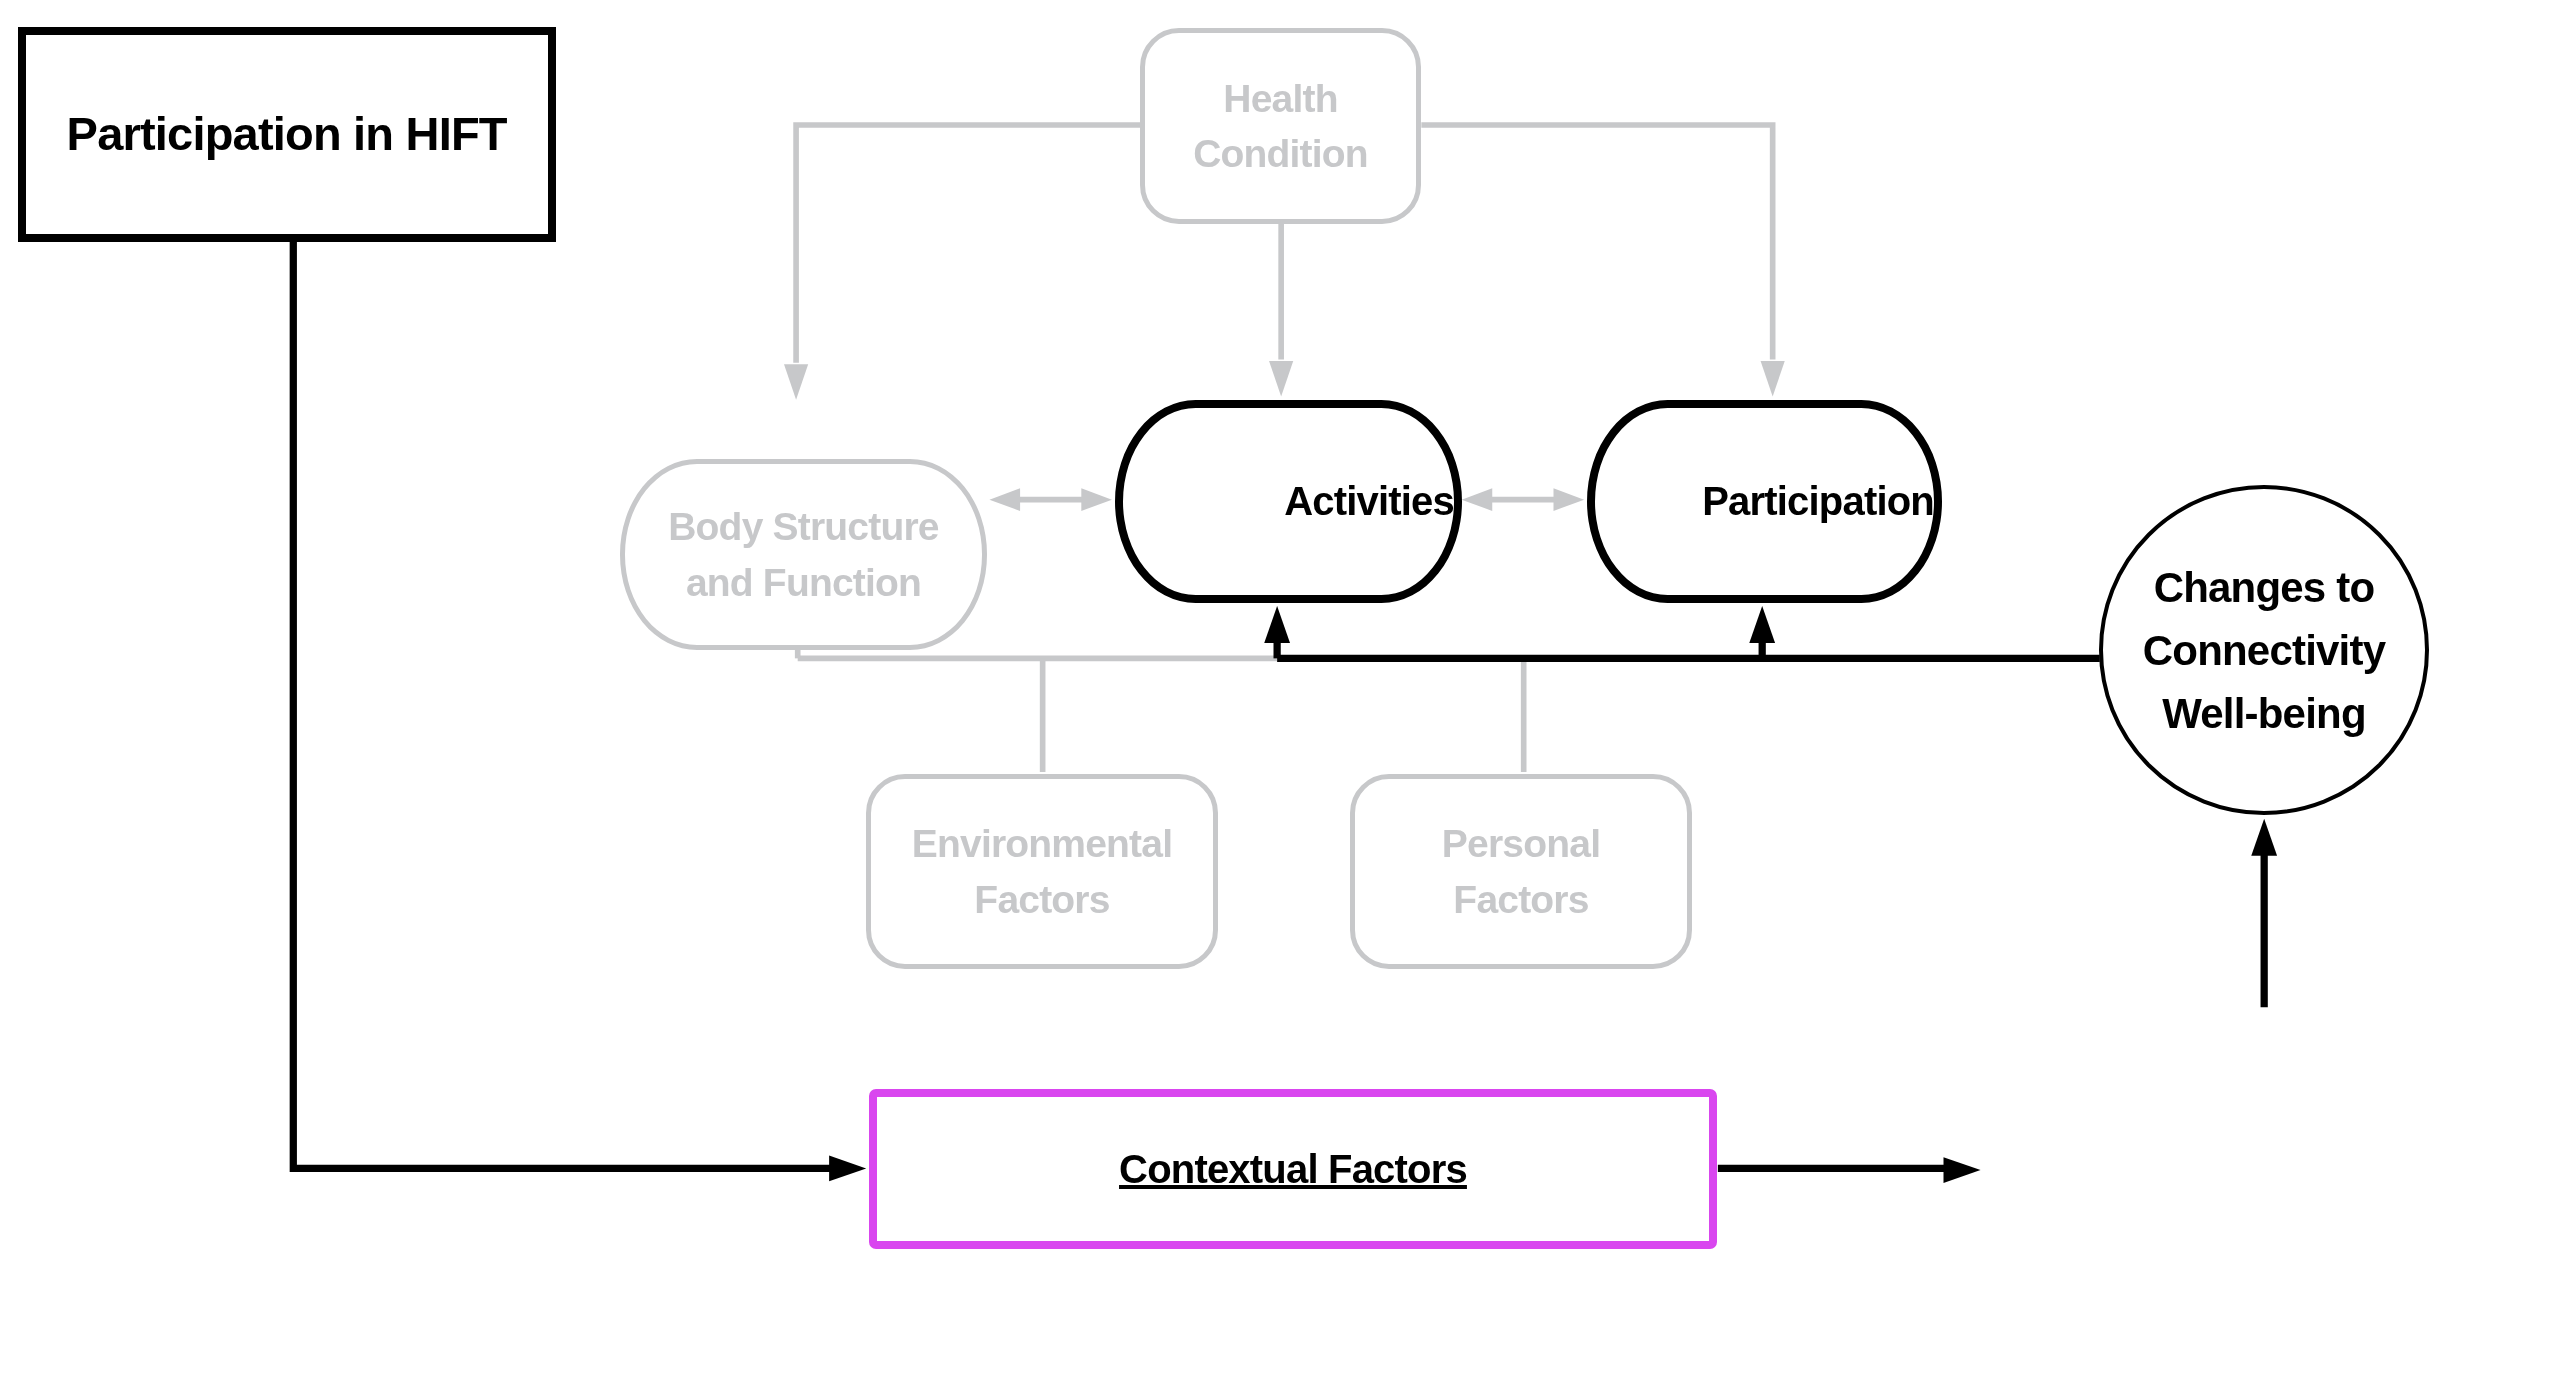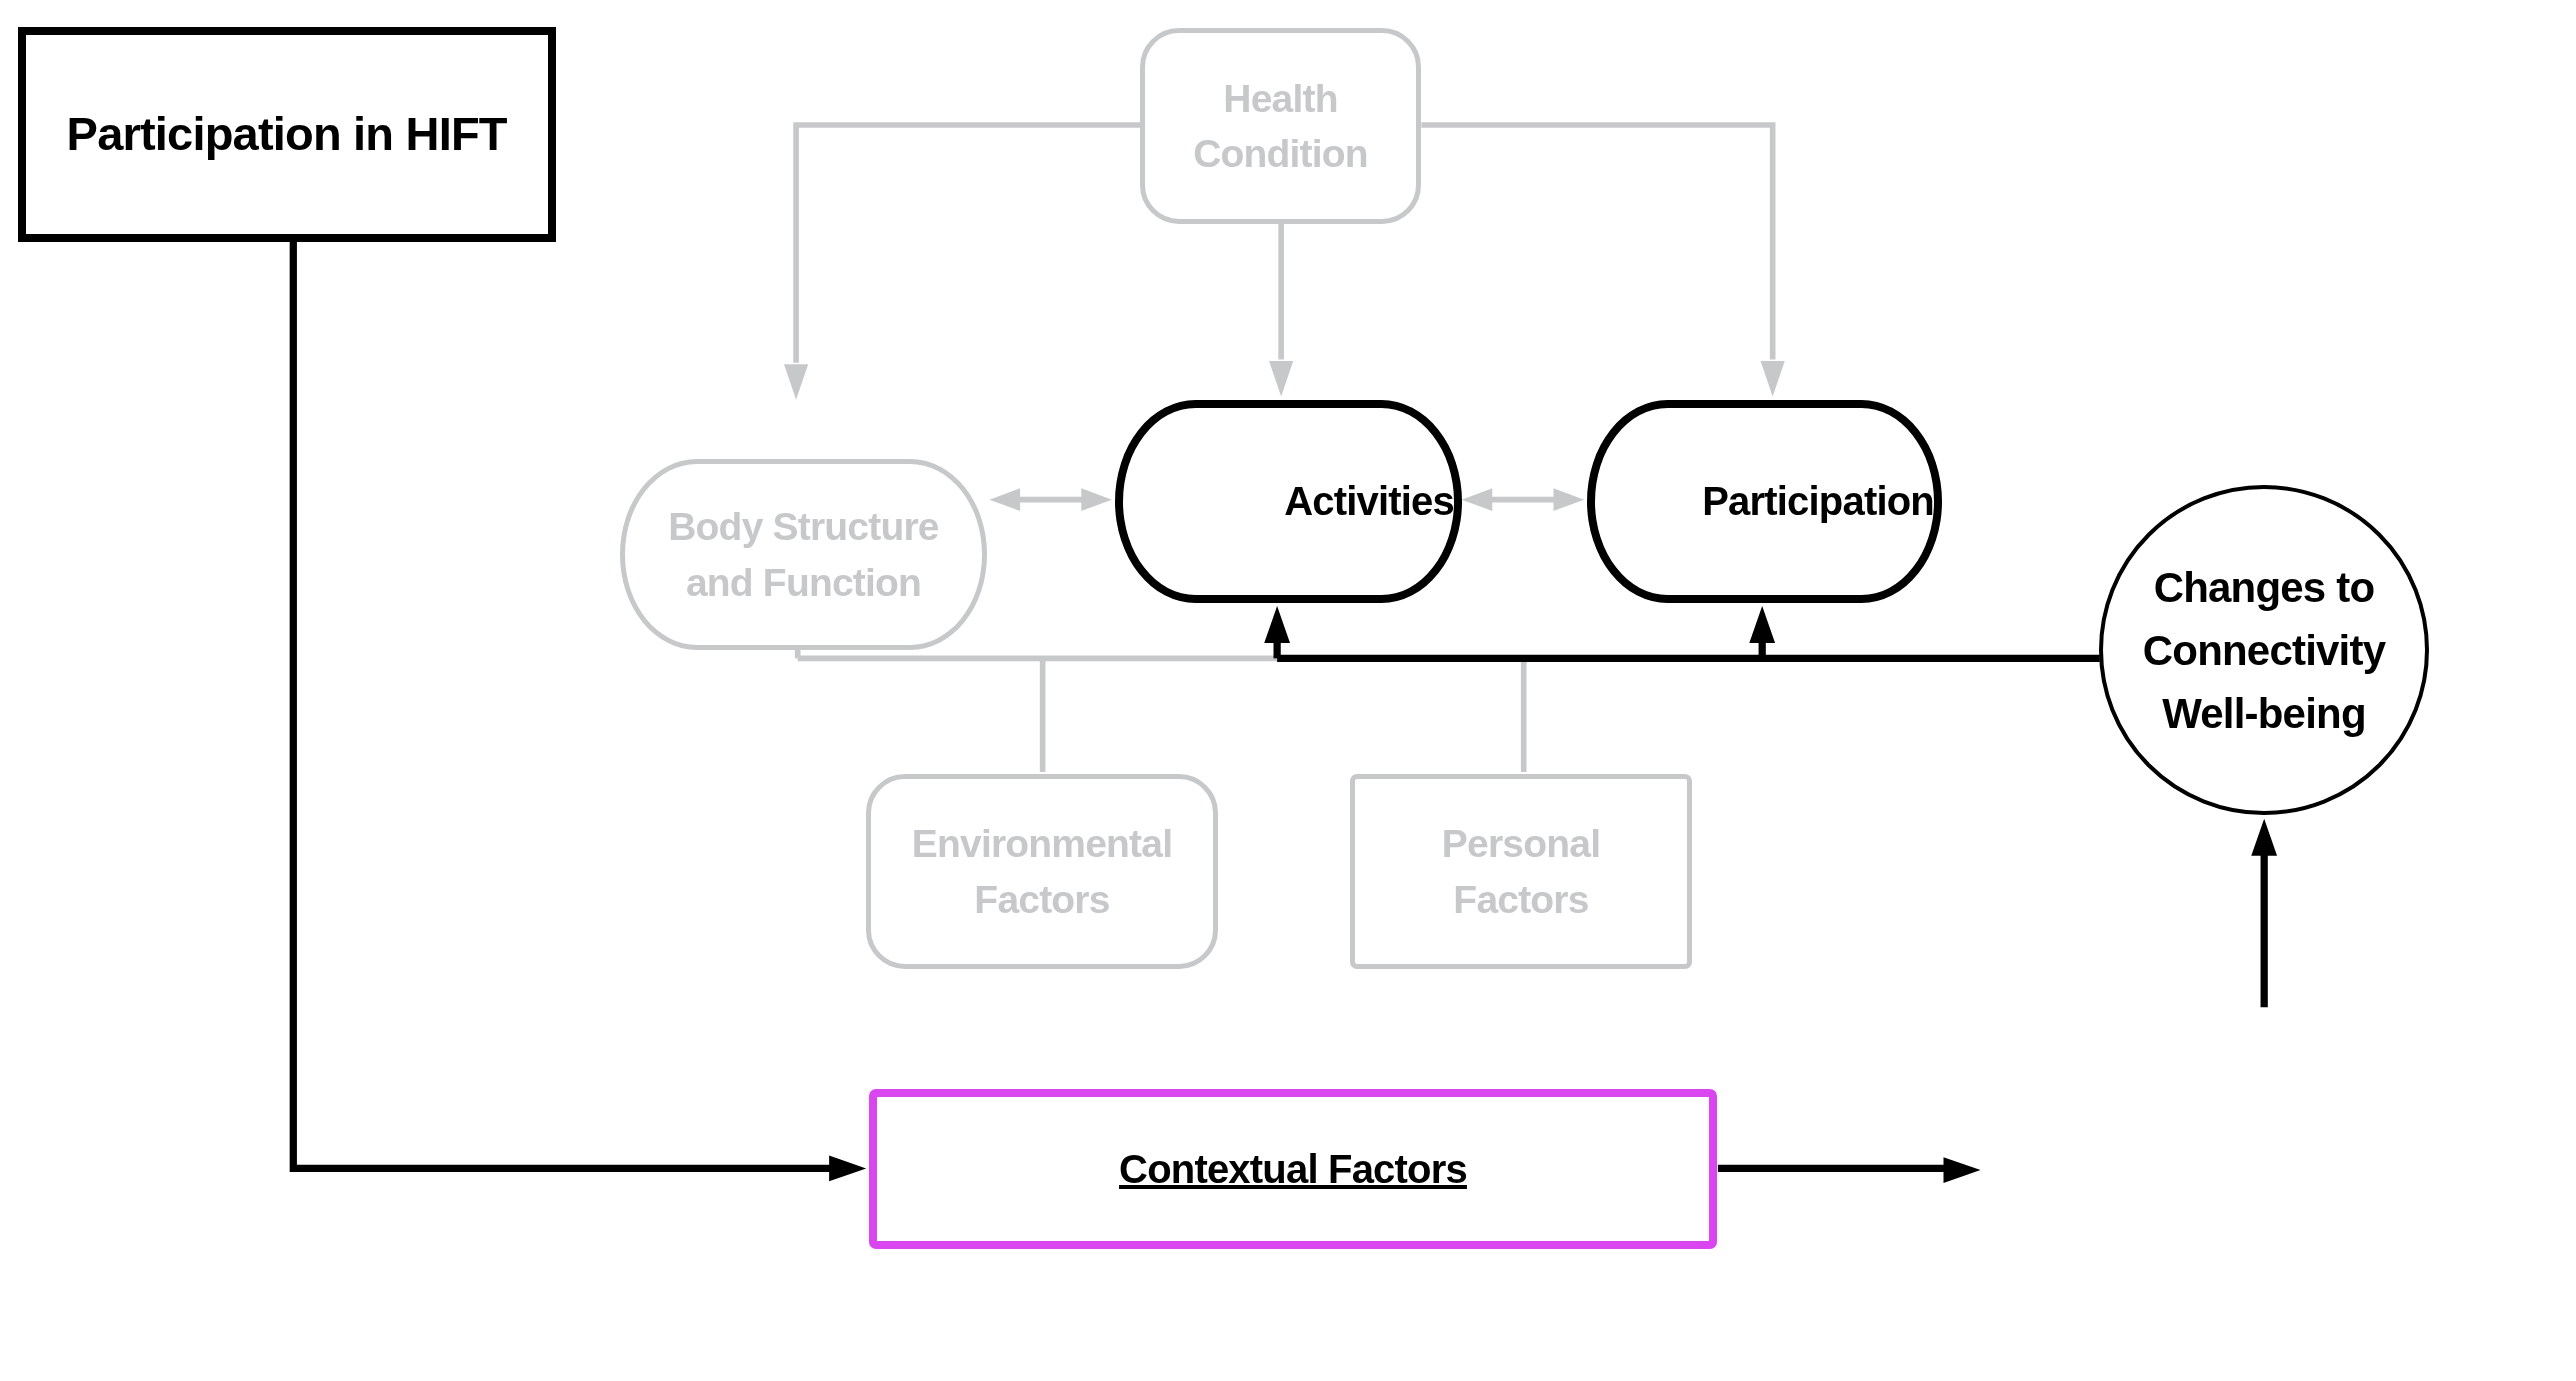--- a/index.html
+++ b/index.html
@@ -114,21 +114,21 @@
 
   <div class="node n-blk-barrel" style="left:1587px; top:400px; width:355px; height:203px;">
     <span class="label t-black fs-active">Participation</span>
   </div>
 
   <div class="node n-gray-round" style="left:866px; top:774px; width:352px; height:195px;">
     <span class="label t-gray fs-node">Environmental
 Factors</span>
   </div>
 
-  <div class="node n-gray-round" style="left:1350px; top:774px; width:342px; height:195px;border-radius:7px;">
+  <div class="node n-gray-round" style="left:1350px; top:774px; width:342px; height:195px;">
     <span class="label t-gray fs-node">Personal
 Factors</span>
   </div>
 
   <div class="node n-blk-round" style="left:869px; top:1089px; width:848px; height:160px;">
     <span class="label t-black fs-active">Contextual Factors</span>
   </div>
 
   <div class="node n-circle" style="left:2099px; top:485px; width:330px; height:330px;">
     <span class="label t-black fs-circle">Changes to

